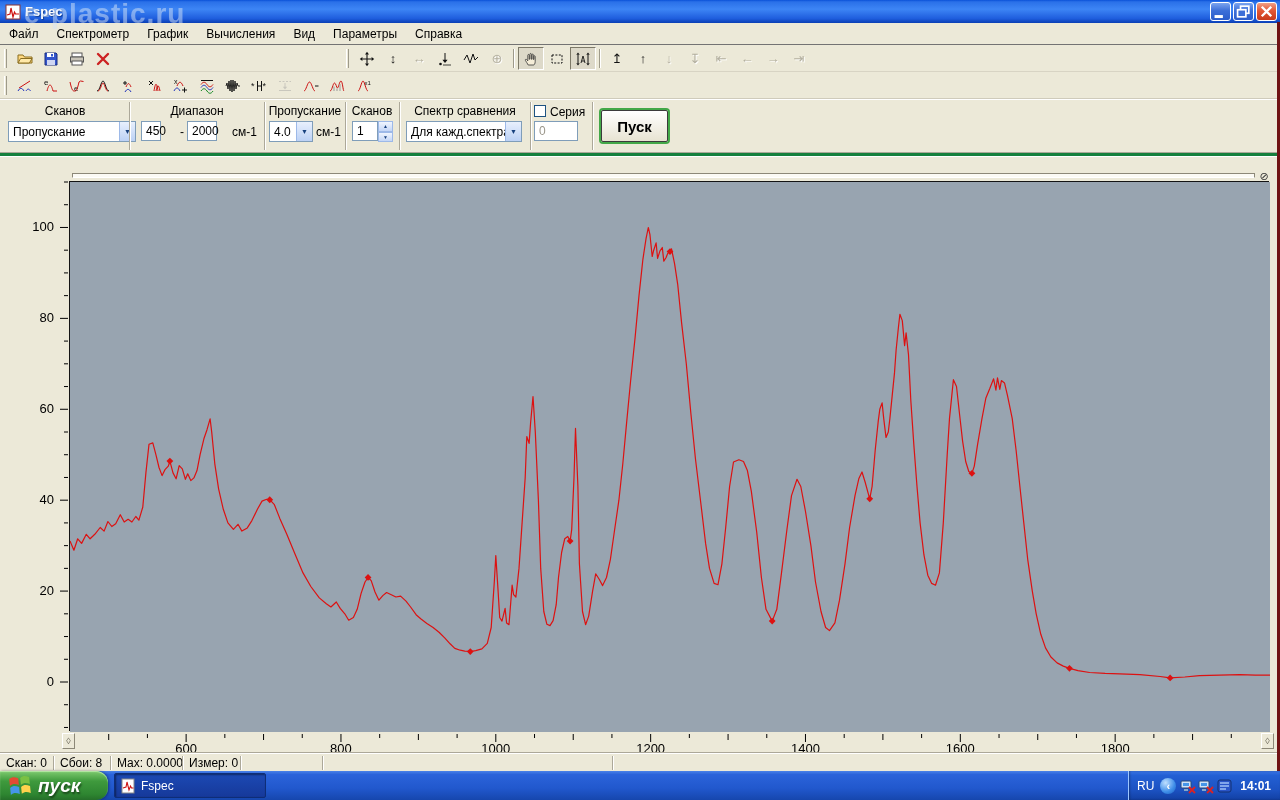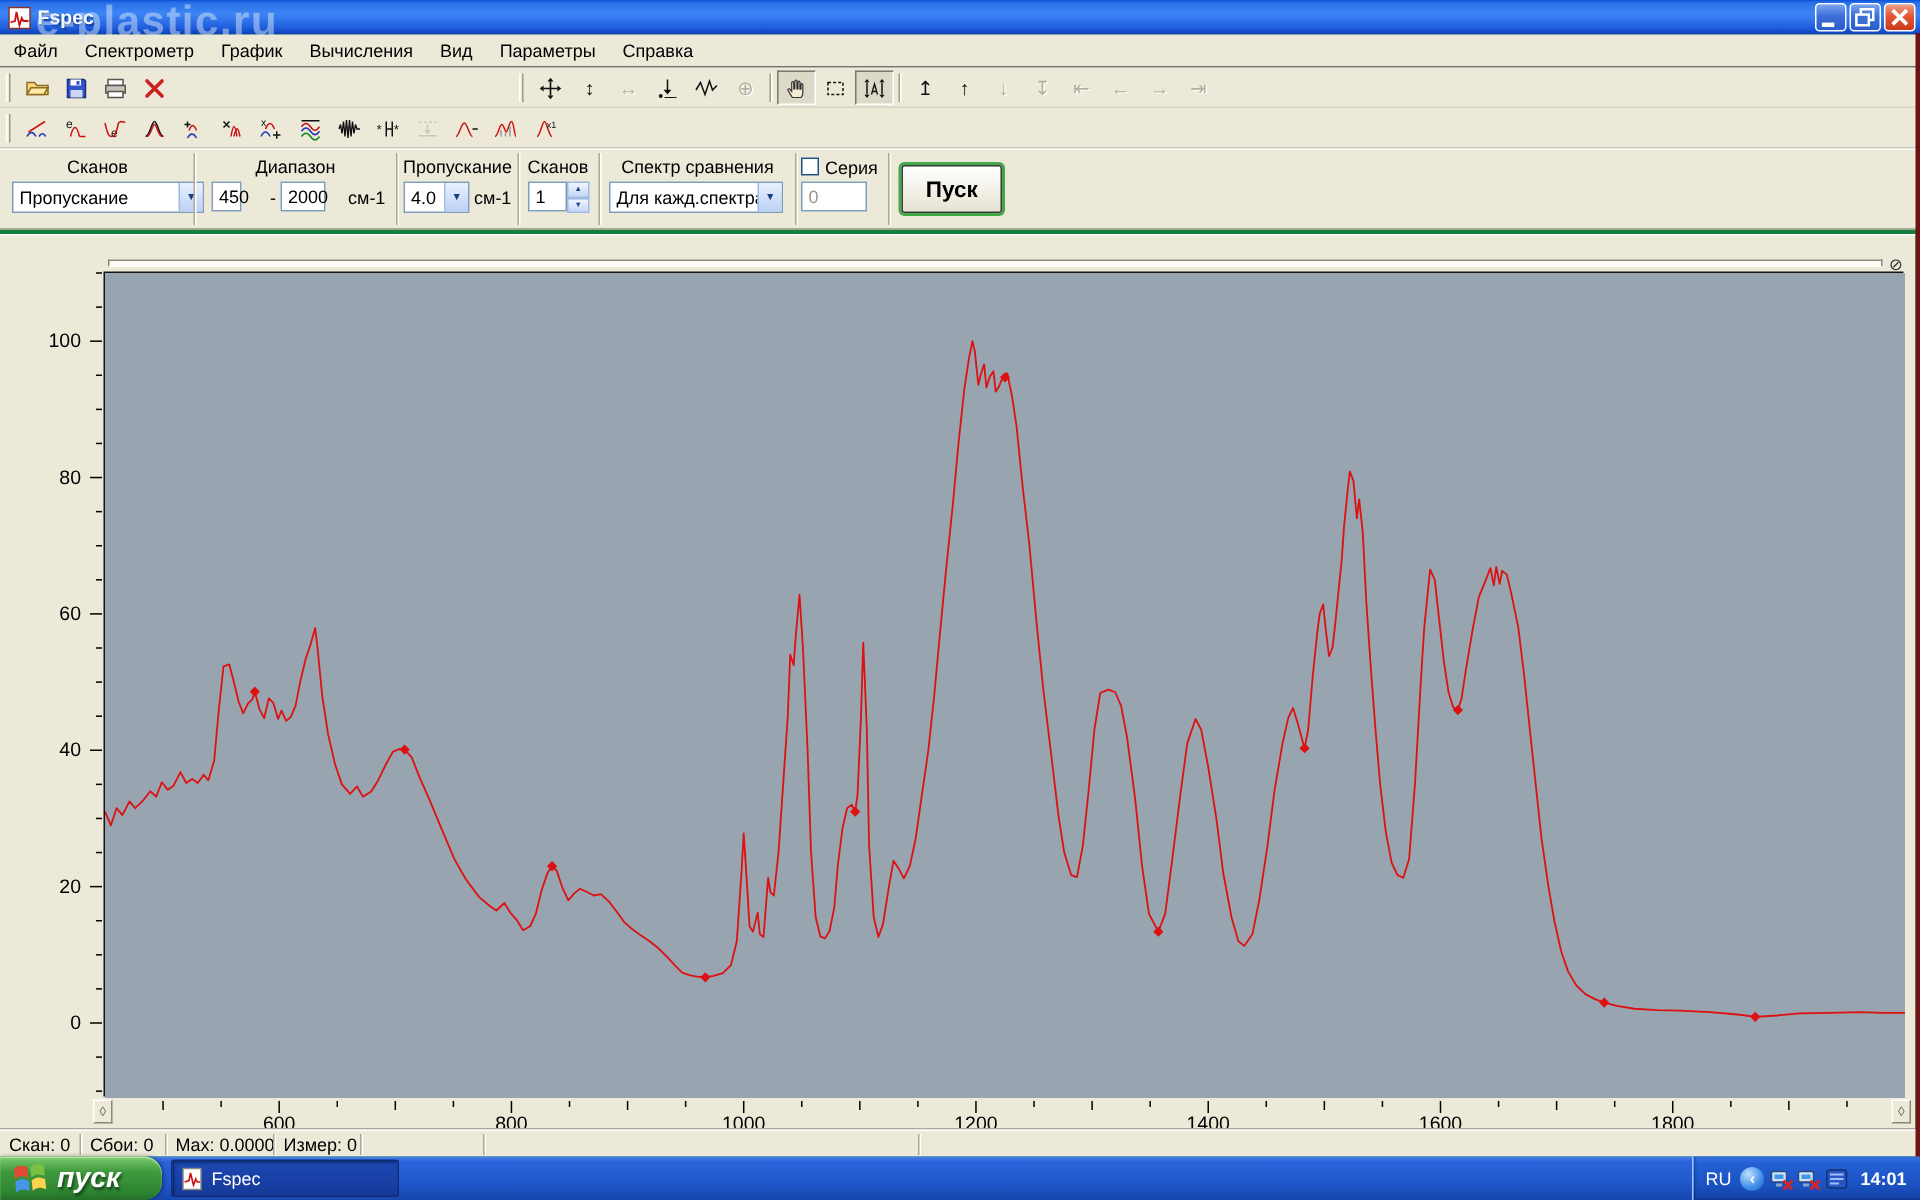--- a/index.html
+++ b/index.html
@@ -531,21 +531,21 @@
           <path d="M999.483870967742 482.9636363636364L1002.8838709677419 486.3636363636364L999.483870967742 489.76363636363635L996.083870967742 486.3636363636364Z" fill="#dd1111"></path>
           <path d="M1100.1290322580644 492.5090909090909L1103.5290322580645 495.9090909090909L1100.1290322580644 499.30909090909086L1096.7290322580643 495.9090909090909Z" fill="#dd1111"></path>
         </svg></div>
     <div class="cornerhandle left">◊</div>
     <div class="cornerhandle right">◊</div>
   </div>
 
   <div class="statusbar">
     <span class="sbtext" style="left:6px">Скан: 0</span>
     <div class="sbsep" style="left:53px"></div>
-    <span class="sbtext" style="left:60px">Сбои: 0</span>
+    <span class="sbtext" style="left:60px">Сбои: 8</span>
     <div class="sbsep" style="left:110px"></div>
     <span class="sbtext" style="left:117px">Max: 0.0000</span>
     <div class="sbsep" style="left:182px"></div>
     <span class="sbtext" style="left:189px">Измер: 0</span>
     <div class="sbsep" style="left:240px"></div>
     <div class="sbsep" style="left:322px"></div>
     <div class="sbsep" style="left:612px"></div>
   </div>
 
   <div class="taskbar">

